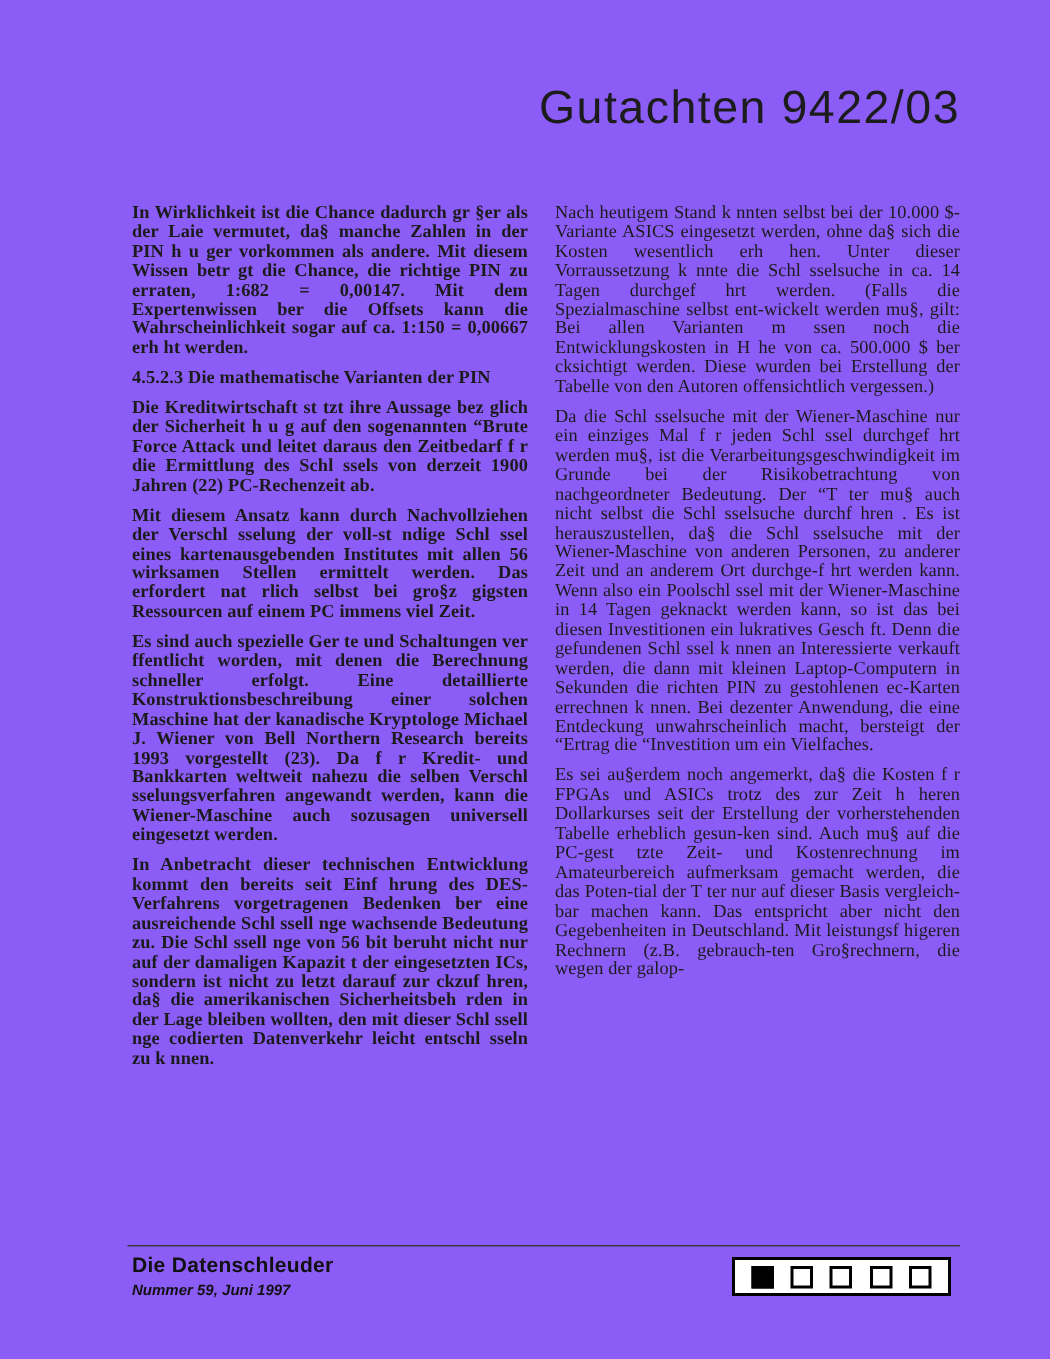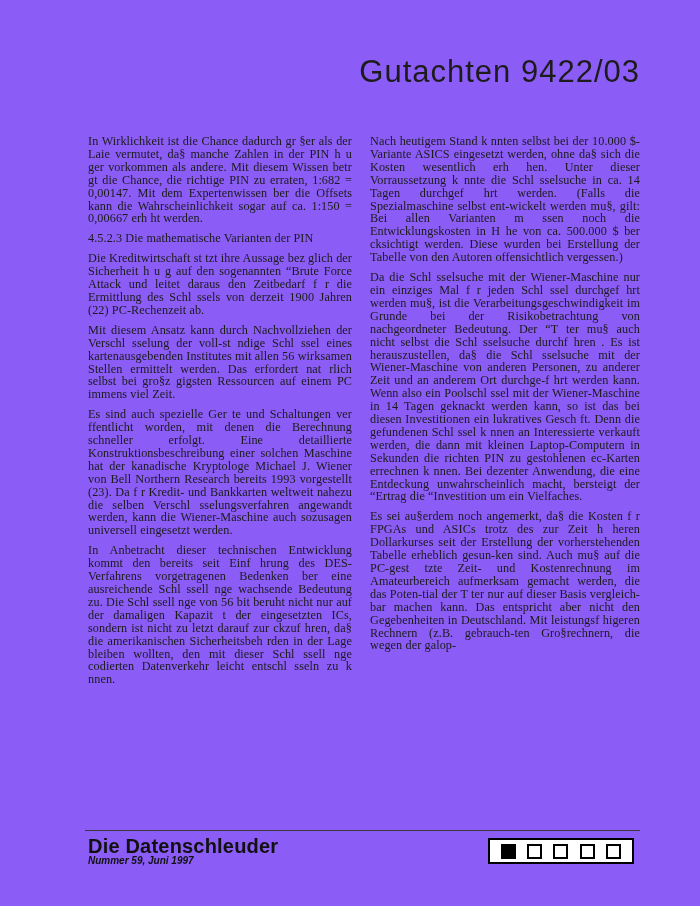--- a/index.html
+++ b/index.html
@@ -7,30 +7,30 @@
     position:relative;width:700px;height:906px;background:#8b5cf6;
     font-family:"Liberation Serif",serif;color:#1b1b1b;overflow:hidden;
   }
   .title{
     position:absolute;top:54px;right:60px;margin:0;
     font-family:"Liberation Sans",sans-serif;font-weight:normal;
     font-size:31px;letter-spacing:1px;color:#1c1c1c;white-space:nowrap;
   }
   .columns{position:absolute;top:135px;left:88px;width:552px;display:flex;gap:18px;}
   .col{box-sizing:border-box;}
-  .col-left{width:264px;}
+  .col-left{width:264px;font-weight:bold;}
   .col-right{width:270px;}
   .para{
     margin:0 0 7px 0;font-size:12.2px;line-height:12.9px;
     text-align:justify;letter-spacing:0.1px;
   }
   .footer-rule{position:absolute;left:85px;top:830px;width:555px;height:1px;background:#3a3a3a;}
   .pub-name{
     position:absolute;left:88px;top:835px;margin:0;
-    font-family:"Liberation Sans",sans-serif;font-weight:bold;font-size:20px;
+    font-family:"Liberation Sans",sans-serif;font-weight:bold;font-size:14px;
     letter-spacing:0.2px;color:#111;
   }
   .pub-issue{
     position:absolute;left:88px;top:855px;margin:0;
     font-family:"Liberation Sans",sans-serif;font-style:italic;font-weight:bold;
     font-size:10px;color:#111;
   }
   .page-indicator{
     position:absolute;left:488px;top:838px;width:146px;height:26px;
     border:2px solid #000;box-sizing:border-box;background:#fff;

